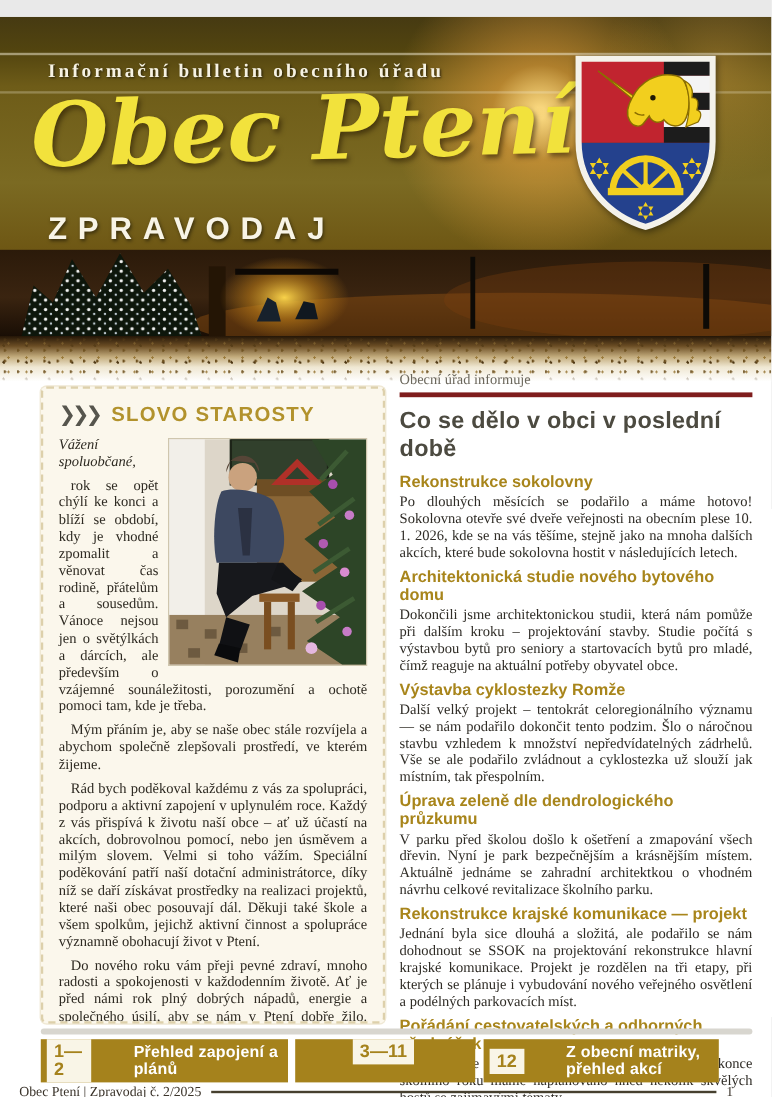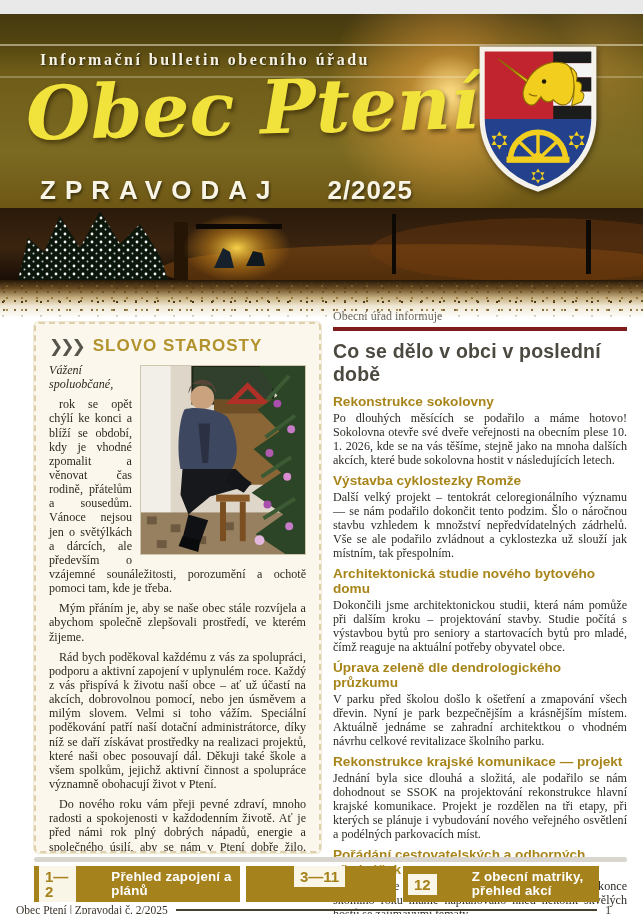--- a/index.html
+++ b/index.html
@@ -131,21 +131,20 @@
 
 <div class="page">
 
   <header class="masthead">
     <div class="mast-line l1"></div>
     <div class="kicker">Informační bulletin obecního úřadu</div>
     <div class="mast-line l2"></div>
     <div class="mast-title">Obec Ptení</div>
     <div class="mast-subrow">
       <span class="mast-zpravodaj">ZPRAVODAJ</span>
-      <span class="mast-issue">2/2025</span>
     </div>
 
     <svg class="coat" viewBox="0 0 130 150">
       <defs>
         <clipPath id="shieldClip">
           <path d="M65,146 C38,138 10,114 10,76 L10,8 L120,8 L120,76 C120,114 92,138 65,146 Z"></path>
         </clipPath>
         <path id="star6" d="M0,-9 L7.8,4.5 L-7.8,4.5 Z M0,9 L7.8,-4.5 L-7.8,-4.5 Z"></path>
       </defs>
       <g clip-path="url(#shieldClip)">
@@ -289,27 +288,27 @@
     <h2 class="news-title">Co se dělo v obci v poslední době</h2>
 
     <div>
 
         <div class="article">
           <h3>Rekonstrukce sokolovny</h3>
           <p>Po dlouhých měsících se podařilo a máme hotovo! Sokolovna otevře své dveře veřejnosti na obecním plese 10. 1. 2026, kde se na vás těšíme, stejně jako na mnoha dalších akcích, které bude sokolovna hostit v následujících letech.</p>
         </div>
 
         <div class="article">
+          <h3>Architektonická studie nového bytového domu</h3>
+          <p>Dokončili jsme architektonickou studii, která nám pomůže při dalším kroku – projektování stavby. Studie počítá s výstavbou bytů pro seniory a startovacích bytů pro mladé, čímž reaguje na aktuální potřeby obyvatel obce.</p>
+        </div>
+
+        <div class="article">
           <h3>Výstavba cyklostezky Romže</h3>
           <p>Další velký projekt – tentokrát celoregionálního významu — se nám podařilo dokončit tento podzim. Šlo o náročnou stavbu vzhledem k množství nepředvídatelných zádrhelů. Vše se ale podařilo zvládnout a cyklostezka už slouží jak místním, tak přespolním.</p>
-        </div>
-
-        <div class="article">
-          <h3>Architektonická studie nového bytového domu</h3>
-          <p>Dokončili jsme architektonickou studii, která nám pomůže při dalším kroku – projektování stavby. Studie počítá s výstavbou bytů pro seniory a startovacích bytů pro mladé, čímž reaguje na aktuální potřeby obyvatel obce.</p>
         </div>
 
         <div class="article">
           <h3>Úprava zeleně dle dendrologického průzkumu</h3>
           <p>V parku před školou došlo k ošetření a zmapování všech dřevin. Nyní je park bezpečnějším a krásnějším místem. Aktuálně jednáme se zahradní architektkou o vhodném návrhu celkové revitalizace školního parku.</p>
         </div>
 
         <div class="article">
           <h3>Rekonstrukce krajské komunikace — projekt</h3>
           <p>Jednání byla sice dlouhá a složitá, ale podařilo se nám dohodnout se SSOK na projektování rekonstrukce hlavní krajské komunikace. Projekt je rozdělen na tři etapy, při kterých se plánuje i vybudování nového veřejného osvětlení a podélných parkovacích míst.</p>

